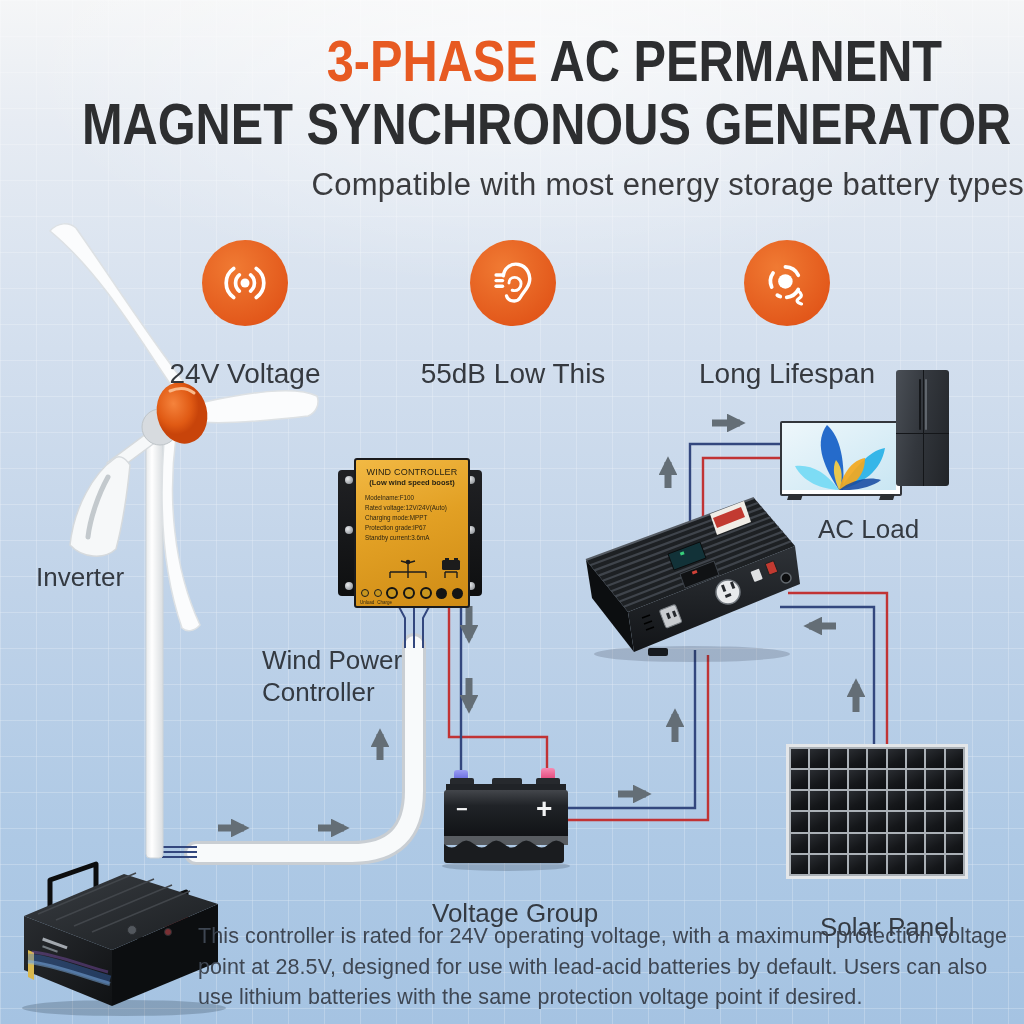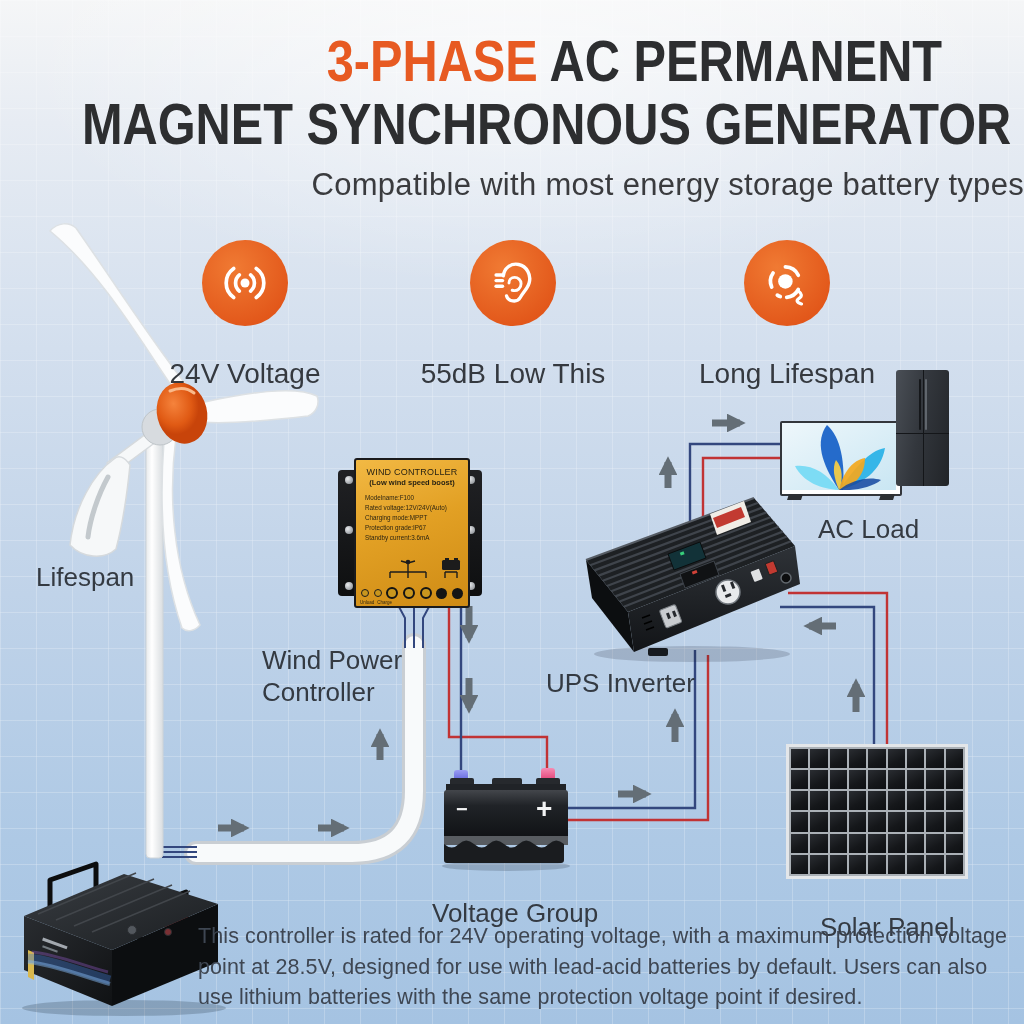--- a/index.html
+++ b/index.html
@@ -433,25 +433,24 @@
     <polygon points="12,58 100,92 100,148 12,112" fill="url(#dbf)"></polygon>
     <polygon points="16,92 22,94.5 22,122 16,119" fill="#d9b84e"></polygon>
     <path d="M16,100 C40,102 70,114 98,122" stroke="#3b72c8" stroke-width="9" fill="none" opacity=".4"></path>
     <path d="M16,104 C40,106 70,118 98,126" stroke="#7fb1e8" stroke-width="4" fill="none" opacity=".5"></path>
     <path d="M20,94 C44,96 72,108 96,114" stroke="#9a5fd4" stroke-width="3" fill="none" opacity=".35"></path>
     <rect x="30" y="84" width="26" height="3" fill="#cfd6dd" opacity=".75" transform="rotate(20 43 85)"></rect>
     <rect x="30" y="90" width="16" height="2" fill="#aab4bd" opacity=".6" transform="rotate(20 38 91)"></rect>
   </svg>
 
   <div class="dlabel" style="left:36px;top:538px;">
-    <div>Lifespan</div>
+    <div>Inverter</div>
   </div>
   <div class="dlabel" style="left:262px;top:621px;">
     <div>Wind Power</div>
     <div>Controller</div>
   </div>
-  <div class="dlabel" style="left:546px;top:644px;">UPS Inverter</div>
   <div class="dlabel" style="left:818px;top:490px;">AC Load</div>
   <div class="dlabel" style="left:432px;top:874px;">Voltage Group</div>
   <div class="dlabel" style="left:820px;top:888px;">Solar Panel</div>
 
   <div class="foot">This controller is rated for 24V operating voltage, with a maximum protection voltage point at 28.5V, designed for use with lead-acid batteries by default. Users can also use lithium batteries with the same protection voltage point if desired.</div>
 </div>
 
 </body></html>

